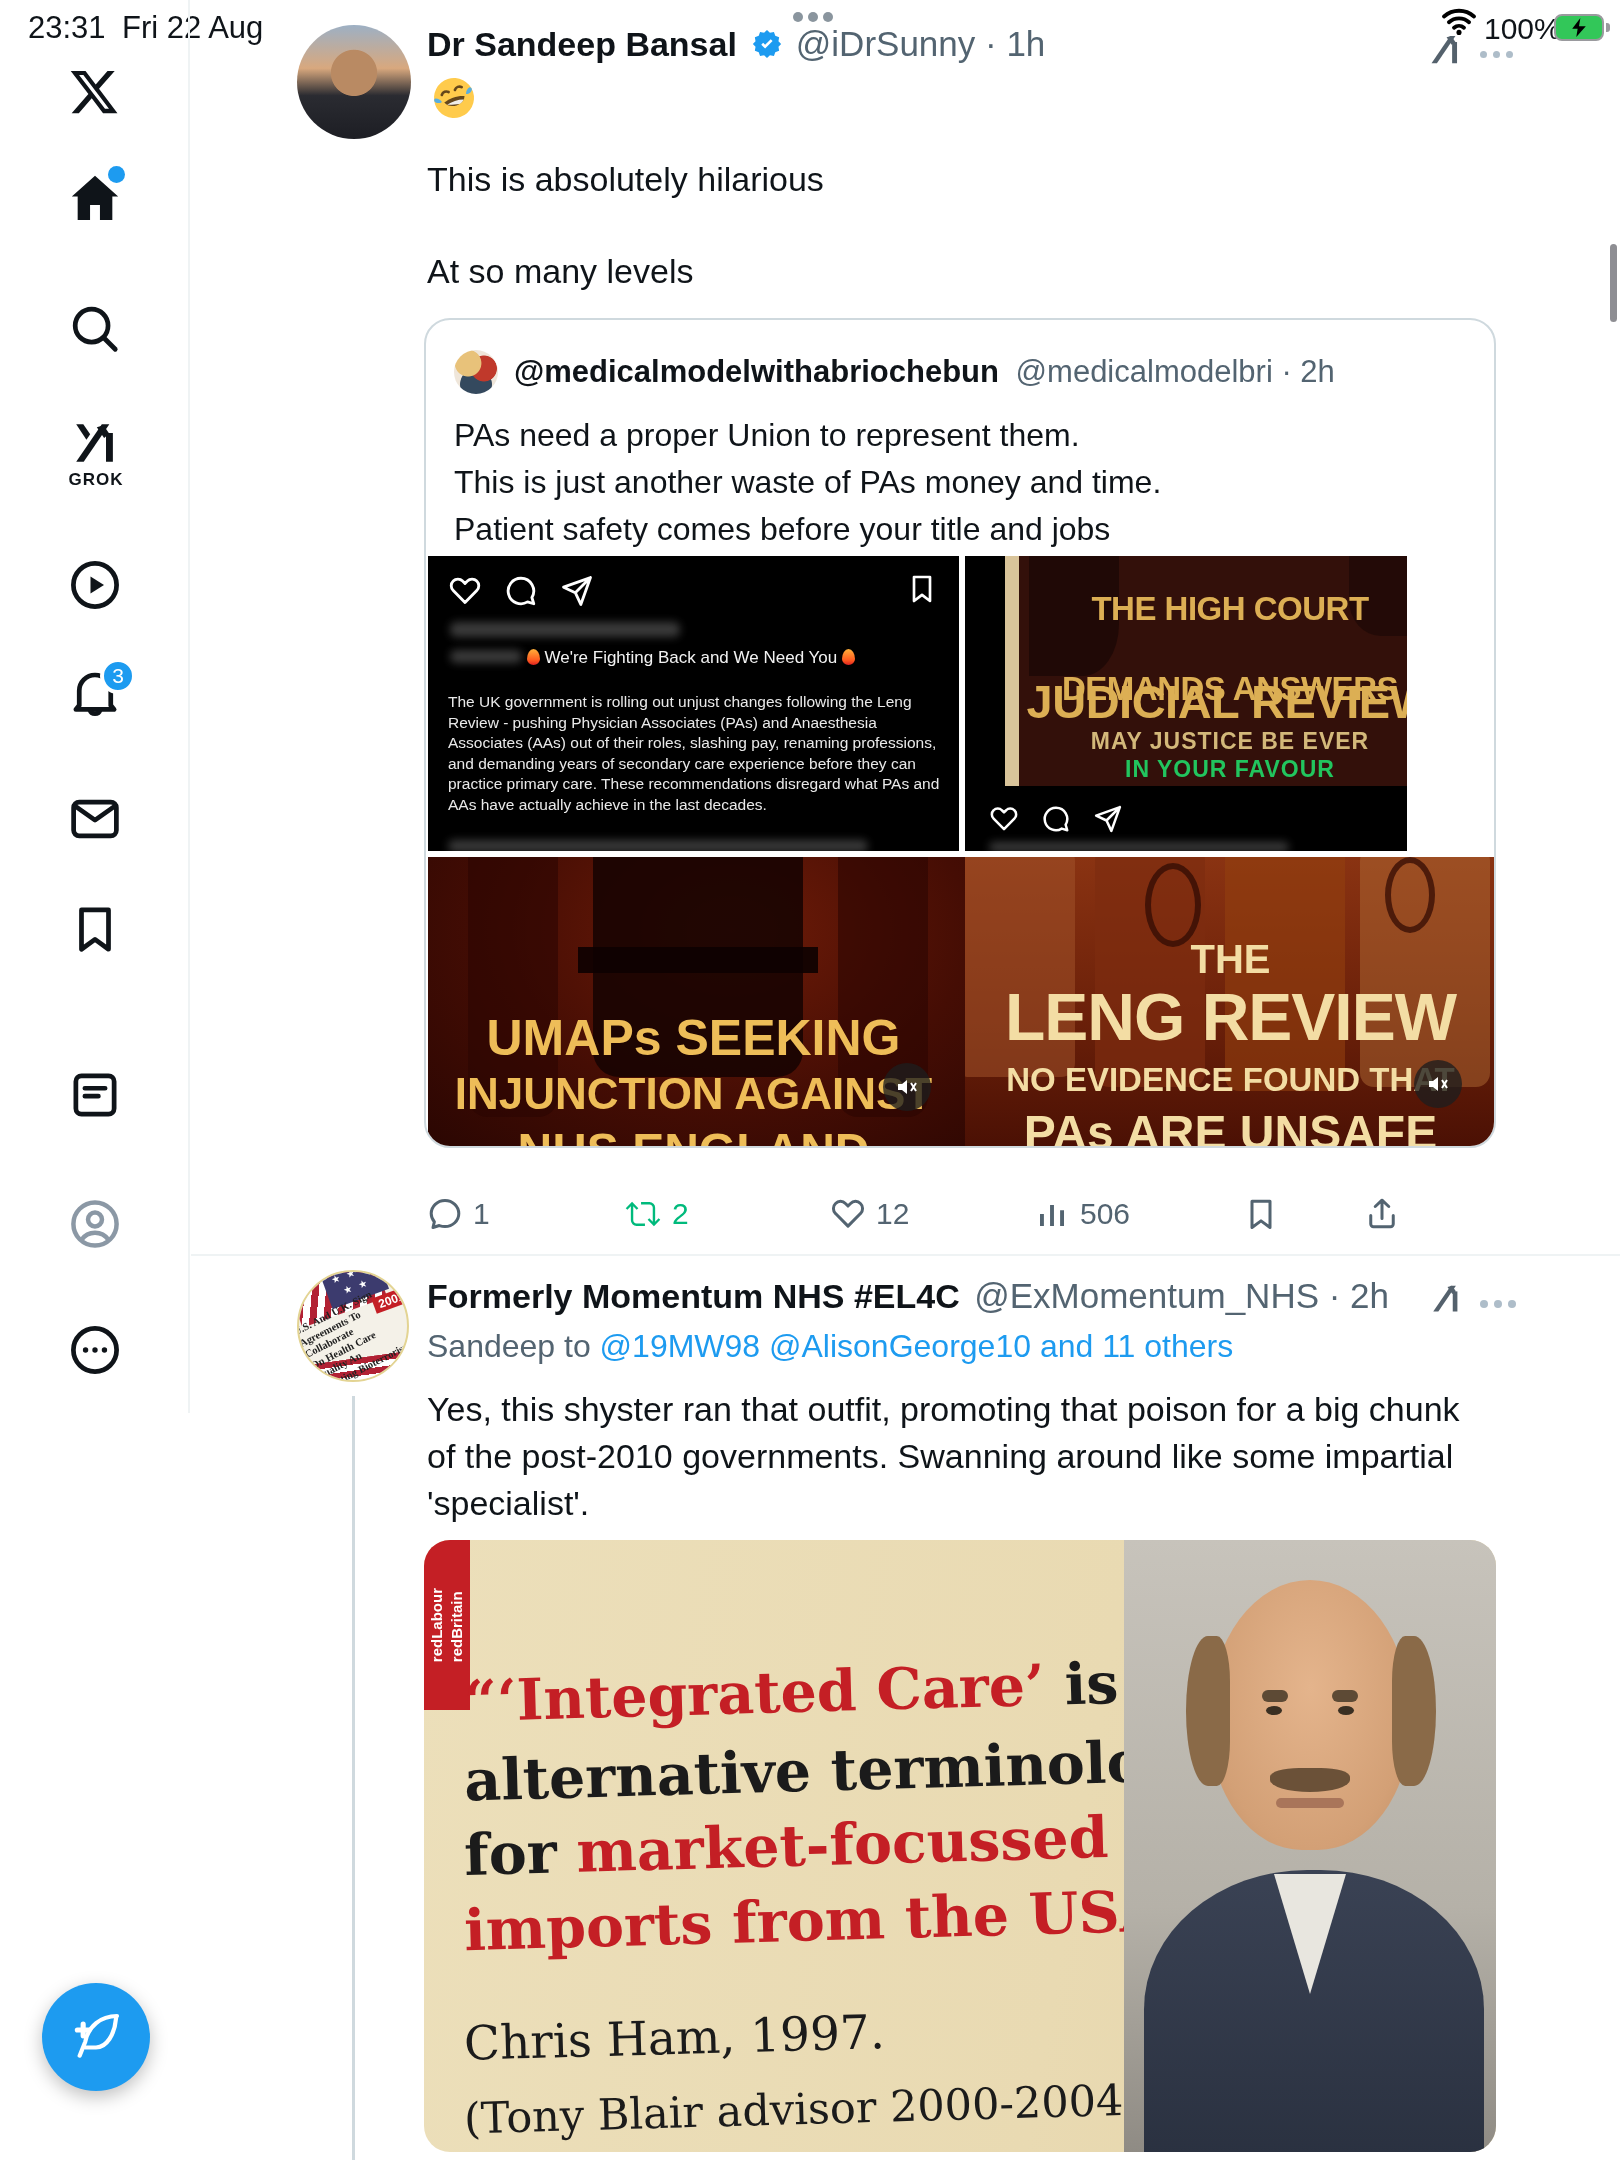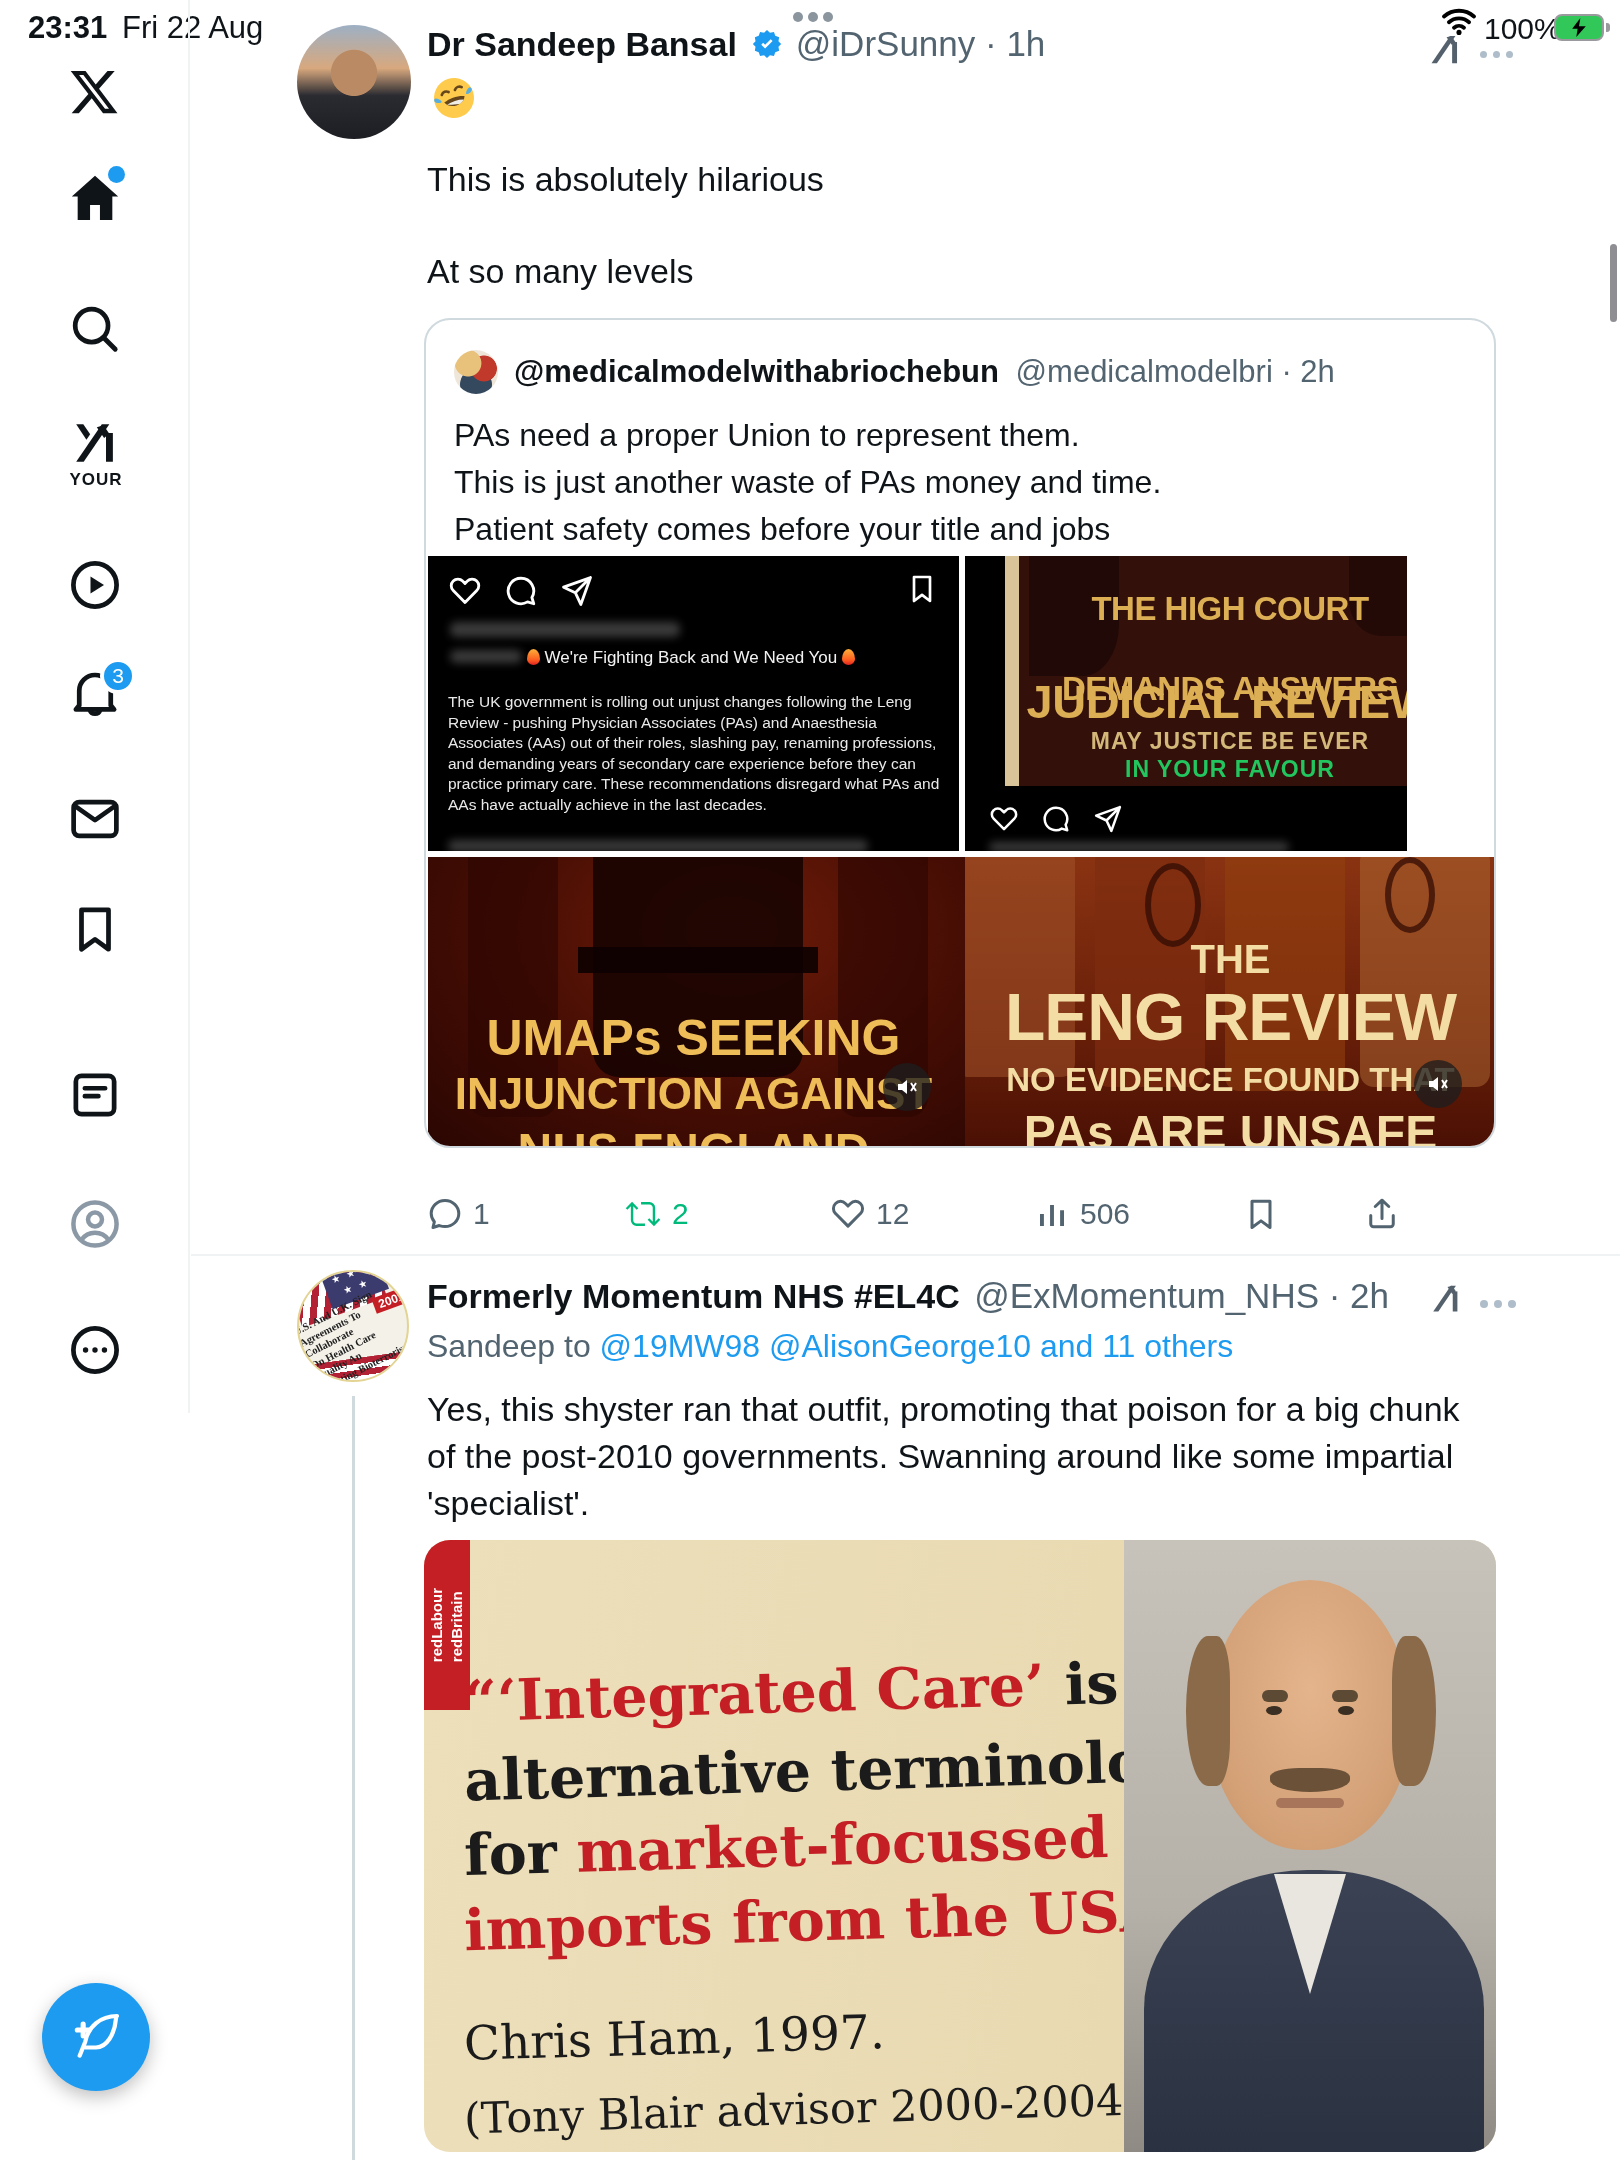--- a/index.html
+++ b/index.html
@@ -22,21 +22,21 @@
   .ig-iconrow { display:flex; gap:22px; color:#fff; }
   .meme-line { position:absolute; font-family:"DejaVu Serif", serif; font-weight:bold; transform:rotate(-1.6deg); white-space:nowrap; }
   .flame { display:inline-block; width:13px; height:16px; background:linear-gradient(#ffb03a,#ff5a1f 70%,#d22); border-radius:50% 50% 50% 50%/ 62% 62% 38% 38%; vertical-align:-2px; }
   .dot { border-radius:50%; display:inline-block; }
 </style>
 </head>
 <body>
 
 <div id="screen">
 
-  <div class="abs" style="left:28px; top:10px; font-size:31px; font-weight:700;">23:31</div>
+  <div class="abs" style="left:28px; top:10px; font-size:31px; font-weight:400;">23:31</div>
   <div class="abs" style="left:122px; top:10px; font-size:31px; font-weight:500;">Fri 22 Aug</div>
 
   <div class="abs" style="left:1441px; top:6px; color:#000;">
     <svg width="36" height="30" viewBox="0 0 24 20">
         <g class="icon-stroke" style="stroke-width:2.6;">
           <path d="M2 7a15 15 0 0 1 20 0"></path>
           <path d="M5.3 10.8a10 10 0 0 1 13.4 0"></path>
           <path d="M8.7 14.5a5 5 0 0 1 6.6 0"></path>
         </g>
         <circle cx="12" cy="17.6" r="1.7" fill="#000"></circle>
@@ -92,21 +92,21 @@
       </svg>
   </div>
 
   <div class="sb-item" style="top:418px; height:78px;">
     <svg width="50" height="50" viewBox="0 0 24 24" style="margin-left:3px;">
         <path d="M2.5 21 14.8 3h3.6L6.1 21z" fill="#0f1419"></path>
         <path d="M15.9 9.6 12.4 4.4l3.2-.9 2.8 4z" fill="#0f1419"></path>
         <rect x="16.8" y="7.2" width="3.3" height="13.8" fill="#0f1419"></rect>
         <path d="M2.5 3h3.4l3.3 4.8-1.8 2.6z" fill="#0f1419"></path>
       </svg>
-    <div style="font-size:17px; font-weight:bold; letter-spacing:1px; text-align:center; margin-top:2px;">YOUR</div>
+    <div style="font-size:17px; font-weight:bold; letter-spacing:1px; text-align:center; margin-top:2px;">GROK</div>
   </div>
 
   <div class="sb-item" style="top:558px;">
     <svg width="54" height="54" viewBox="0 0 24 24">
         <circle cx="12" cy="12" r="9.6" class="icon-stroke" style="stroke-width:2.1;"></circle>
         <path d="M10 8.2 16 12l-6 3.8z" fill="#0f1419"></path>
       </svg>
   </div>
 
   <div class="sb-item" style="top:666px;">

